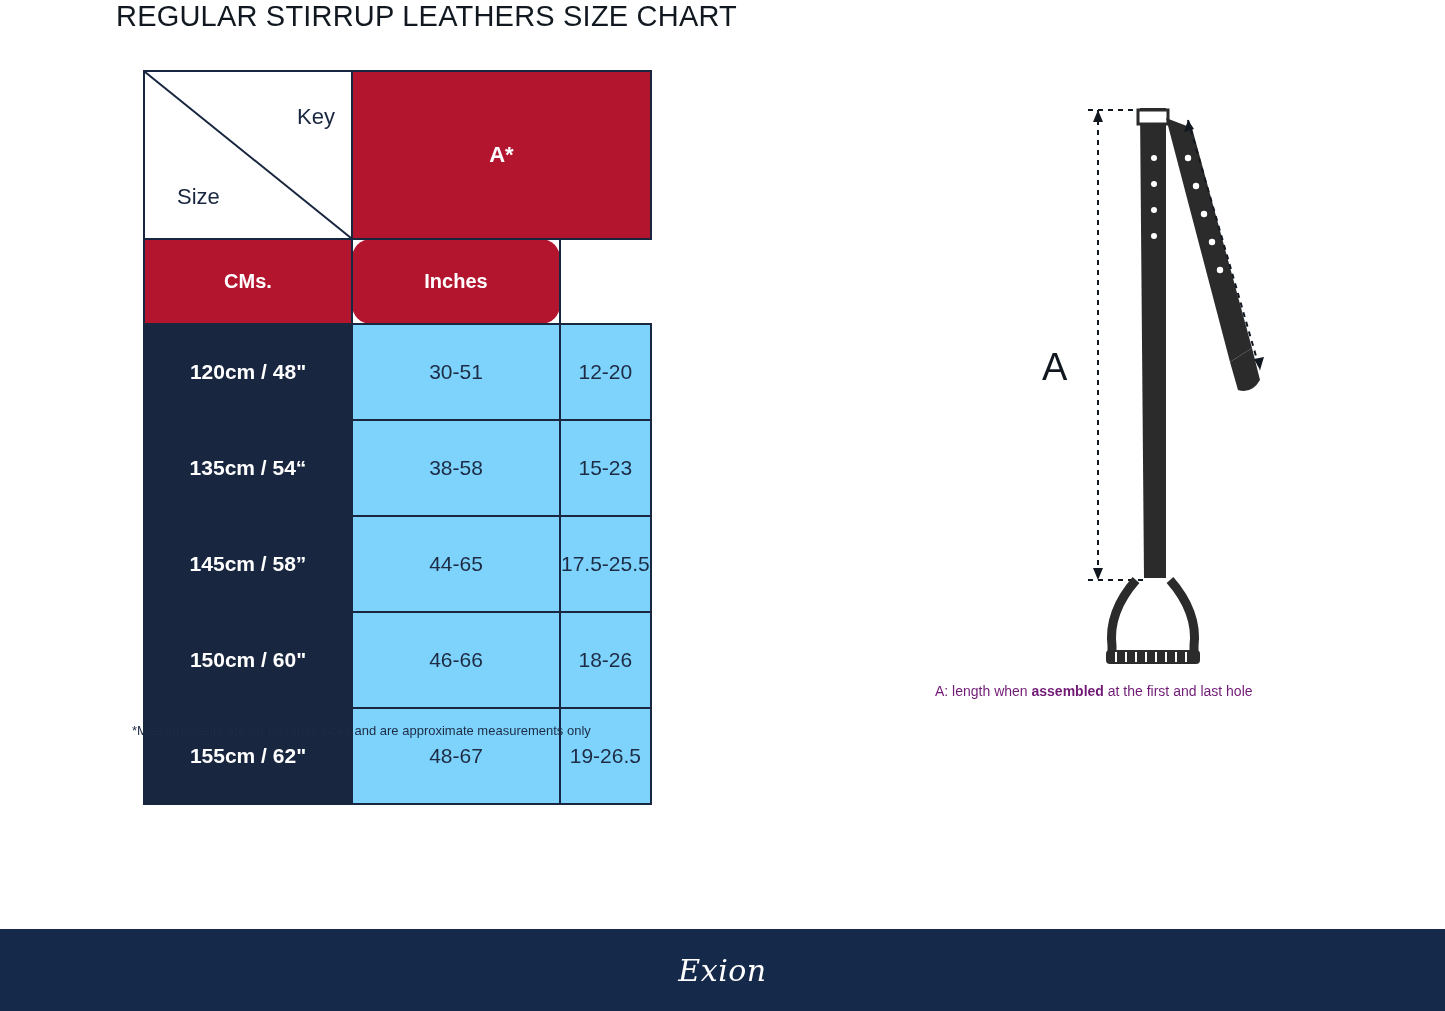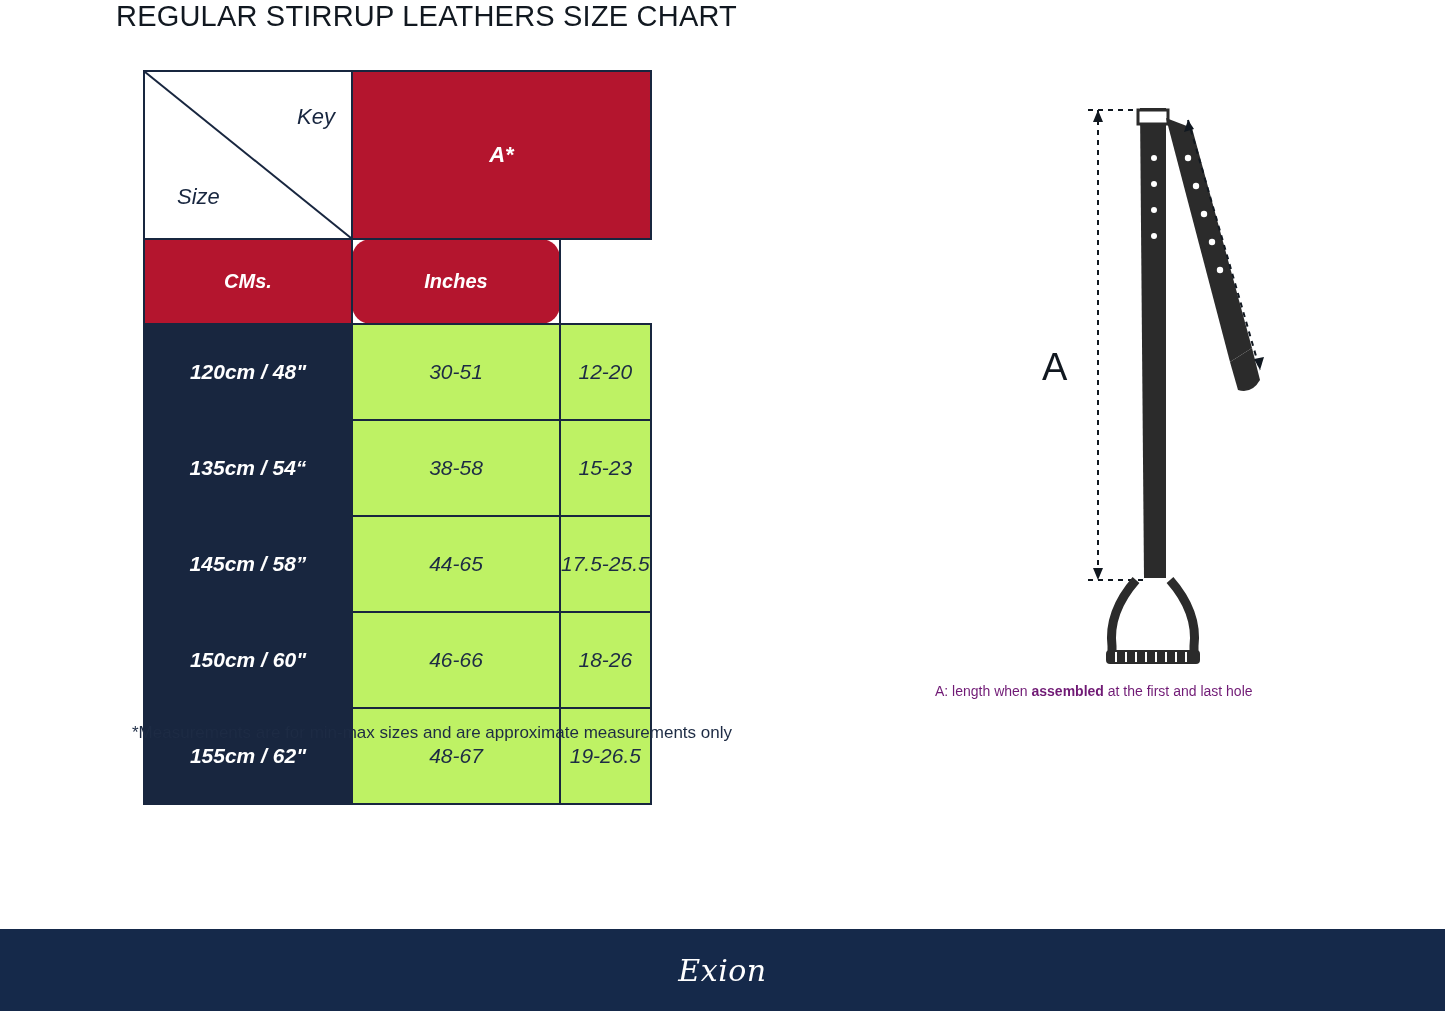--- a/index.html
+++ b/index.html
@@ -28,21 +28,20 @@
     white-space: nowrap;
   }
 
   
   #size-table {
     position: absolute;
     left: 143px;
     top: 70px;
     border-collapse: collapse;
     table-layout: fixed;
-    font-style: italic;
   }
   #size-table td, #size-table th {
     border: 2px solid #18263f;
     padding: 0;
     text-align: center;
     vertical-align: middle;
   }
   .col-size  { width: 206px; }
   .col-cm    { width: 206px; }
   .col-in    { width: 206px; border-radius: 19px; }
@@ -90,32 +89,32 @@
   }
 
   .size-cell {
     background: #18263f;
     color: #ffffff;
     font-size: 21px;
     font-weight: bold;
     height: 94px;
   }
   .val-cell {
-    background: #bef264;
+    background: #7dd3fc;
     color: #1d2b44;
     font-size: 21px;
     height: 94px;
   }
 
   
   #footnote {
     position: absolute;
     left: 132px;
     top: 723px;
-    font-size: 17px;
+    font-size: 13px;
     color: #1d2b44;
   }
 
   
   #diagram {
     position: absolute;
     left: 930px;
     top: 80px;
     width: 430px;
     height: 600px;

